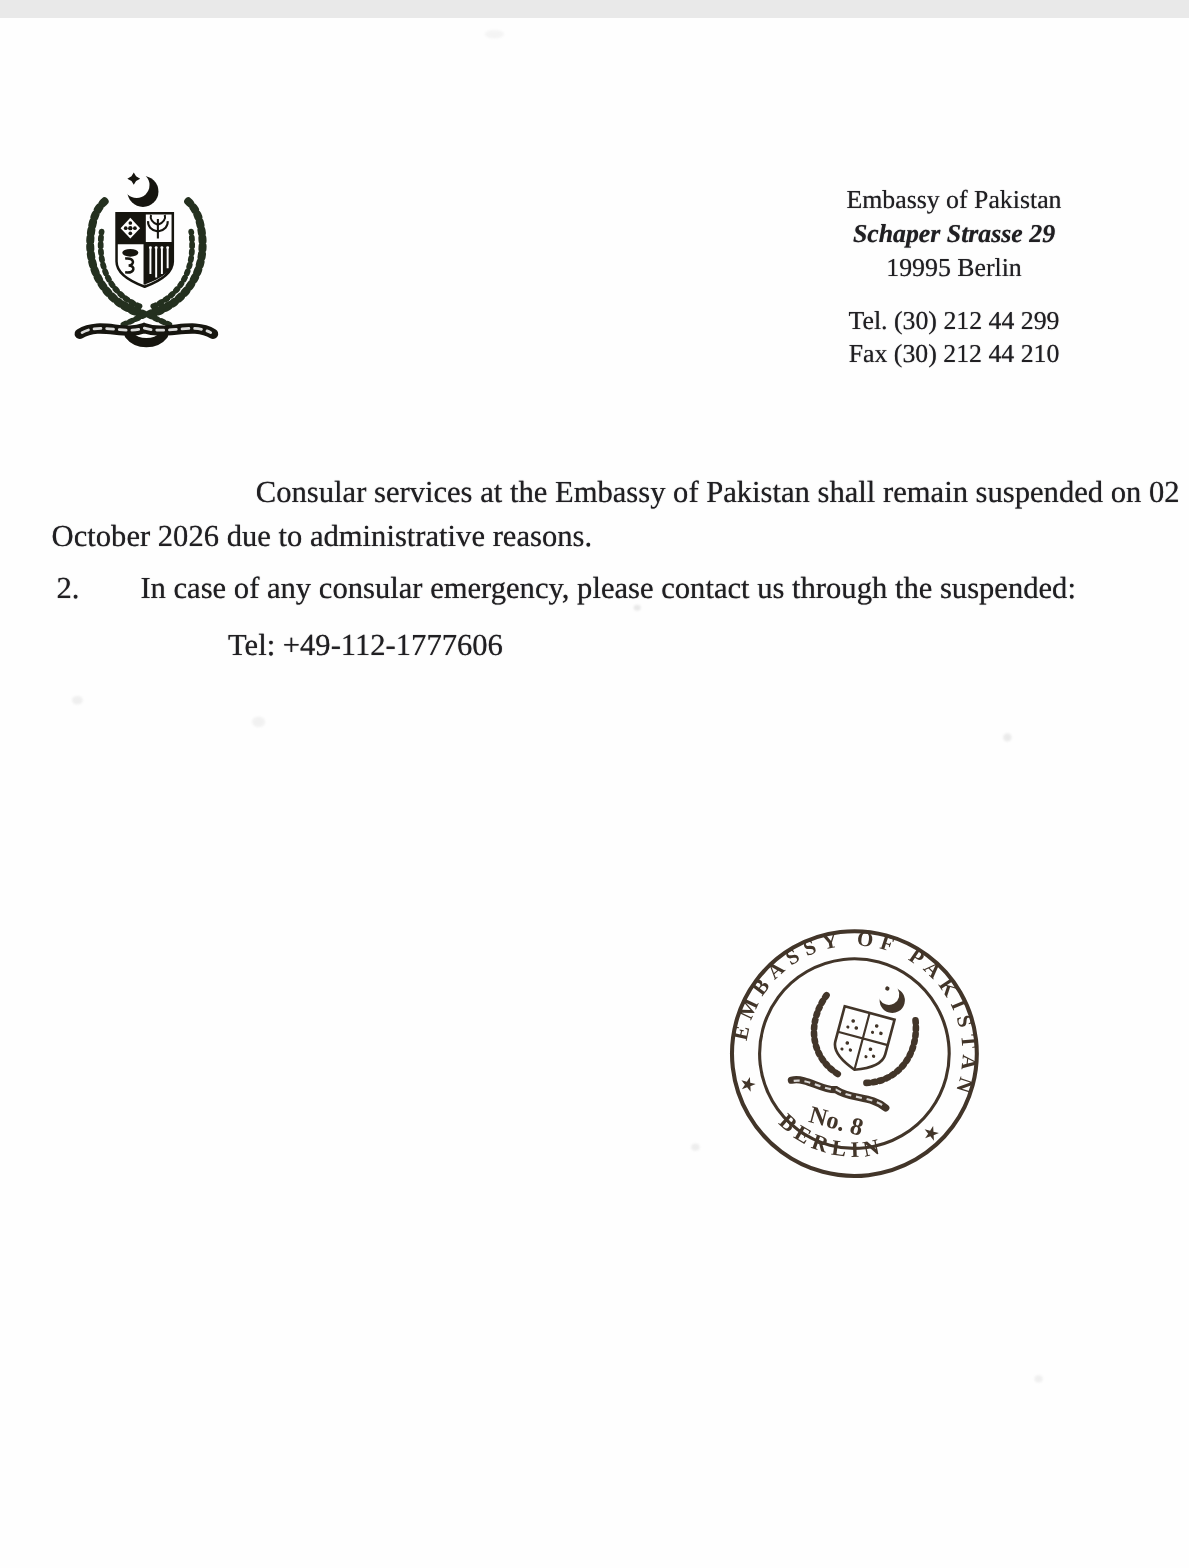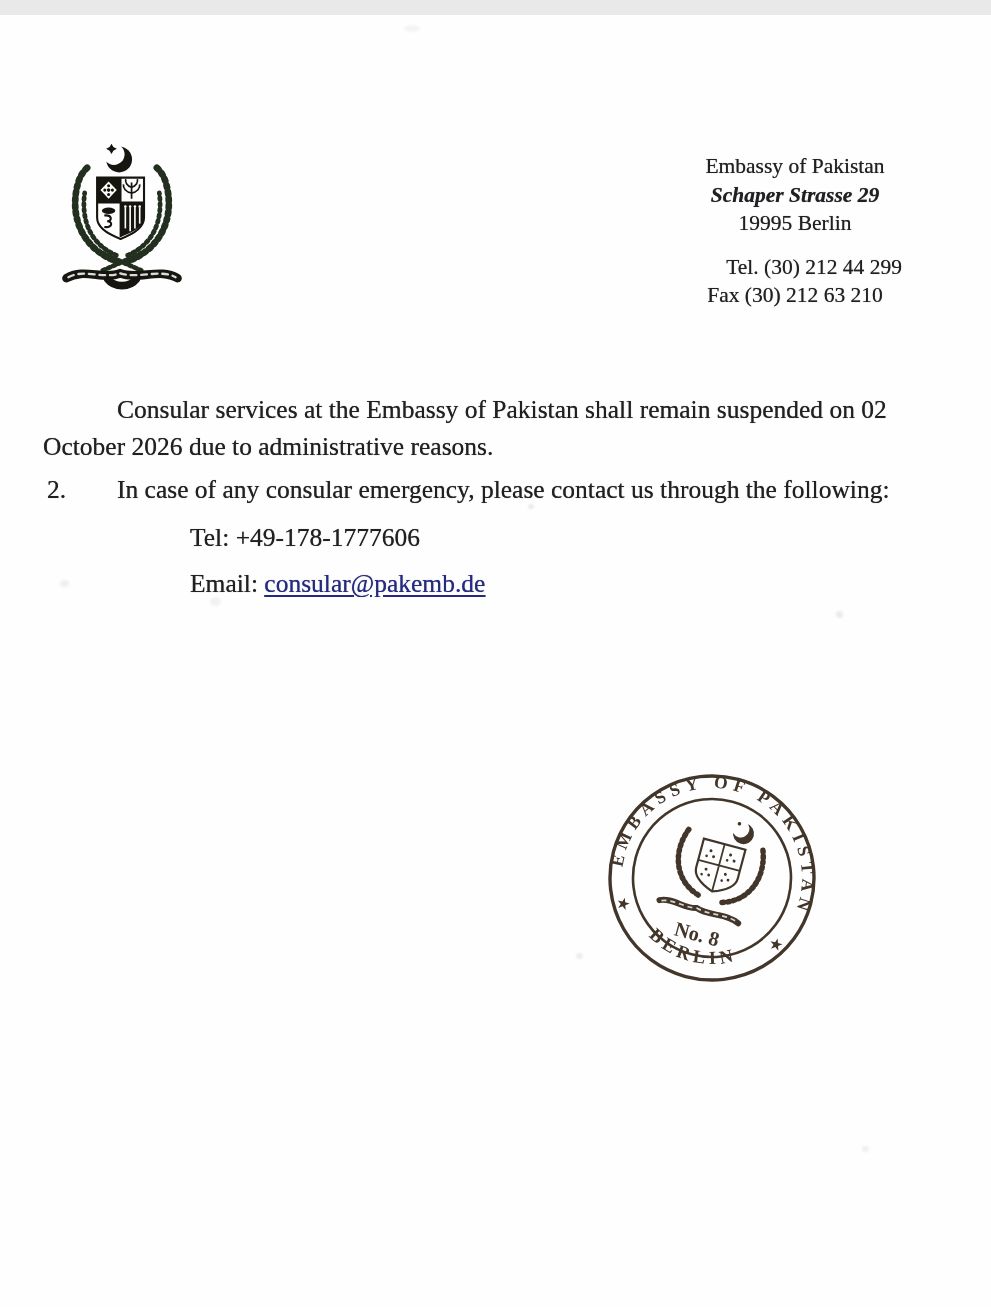--- a/index.html
+++ b/index.html
@@ -27,33 +27,33 @@
     left: 688px;
     top: 137px;
     width: 214px;
     text-align: center;
     font-size: 21.5px;
     line-height: 28.5px;
     text-shadow: 0 0 0.7px rgba(30,30,35,0.75);
     white-space: nowrap;
   }
   .letterhead .street { font-style: italic; font-weight: bold; }
-  .letterhead .tel { margin-top: 15px; text-align: right; }
+  .letterhead .tel { margin-top: 15px; }
 
   
   .bodytext {
     position: absolute;
     left: 43px;
     top: 376px;
     width: 940px;
     font-size: 25.5px;
     line-height: 37px;
     text-shadow: 0 0 0.7px rgba(25,25,28,0.8);
   }
-  .p1 .l1 { display: block; padding-left: 74px; white-space: nowrap; }
+  .p1 .l1 { display: block; padding-left: 74px; white-space: nowrap; text-align: right; }
   .p1 .l2 { display: block; white-space: nowrap; }
   .item2 { margin-top: 6px; display: flex; white-space: nowrap; }
   .item2 .num { width: 70px; flex: 0 0 70px; padding-left: 4px; }
   .contact-tel { margin-top: 11px; margin-left: 147px; white-space: nowrap; }
   .contact-email { margin-top: 9px; margin-left: 147px; white-space: nowrap; }
   .email-link {
     color: #252b7c;
     text-decoration: underline;
     text-underline-offset: 3px;
     text-shadow: 0 0 0.7px rgba(37,43,124,0.8);
@@ -149,39 +149,35 @@
       <path d="M55 152 C62 161, 78 161, 85 152" stroke="#16150f" stroke-width="8" fill="none"></path>
       <path d="M14 150 C30 141, 50 152, 68 146 C88 152, 110 141, 126 150" stroke="#fefefe" stroke-width="2.4" stroke-dasharray="6 5" fill="none" opacity="0.85"></path>
     </g>
   </svg>
 
   <div class="letterhead">
     <div>Embassy of Pakistan</div>
     <div class="street">Schaper Strasse 29</div>
     <div>19995 Berlin</div>
     <div class="tel">Tel. (30) 212 44 299</div>
-    <div>Fax (30) 212 63 210</div>
+    <div>Fax (30) 212 44 210</div>
   </div>
 
   <div class="bodytext">
     <div class="p1">
       <span class="l1">Consular services at the Embassy of Pakistan shall remain suspended on 02</span>
       <span class="l2">October 2026 due to administrative reasons.</span>
     </div>
     <div class="item2">
       <span class="num">2.</span>
-      <span>In case of any consular emergency, please contact us through the following:</span>
+      <span>In case of any consular emergency, please contact us through the suspended:</span>
     </div>
     <div class="contact-tel">
       <span>Tel: </span>
-      <span>+49-178-1777606</span>
-    </div>
-    <div class="contact-email">
-      <span>Email: </span>
-      <span class="email-link">consular@pakemb.de</span>
+      <span>+49-112-1777606</span>
     </div>
   </div>
 
   <svg class="seal" viewBox="0 0 222 222" aria-hidden="true">
     <defs>
       <path id="sealArcTop" d="M 29.4 149 A 90 90 0 1 1 192.6 149" fill="none"></path>
       <path id="sealArcBottom" d="M 61.7 181.4 A 86 86 0 0 0 160.3 181.4" fill="none"></path>
     </defs>
     <g transform="rotate(15 111 111)" fill="#342619" stroke="#342619">
       <circle cx="111" cy="111" r="102" fill="none" stroke-width="3.4"></circle>

